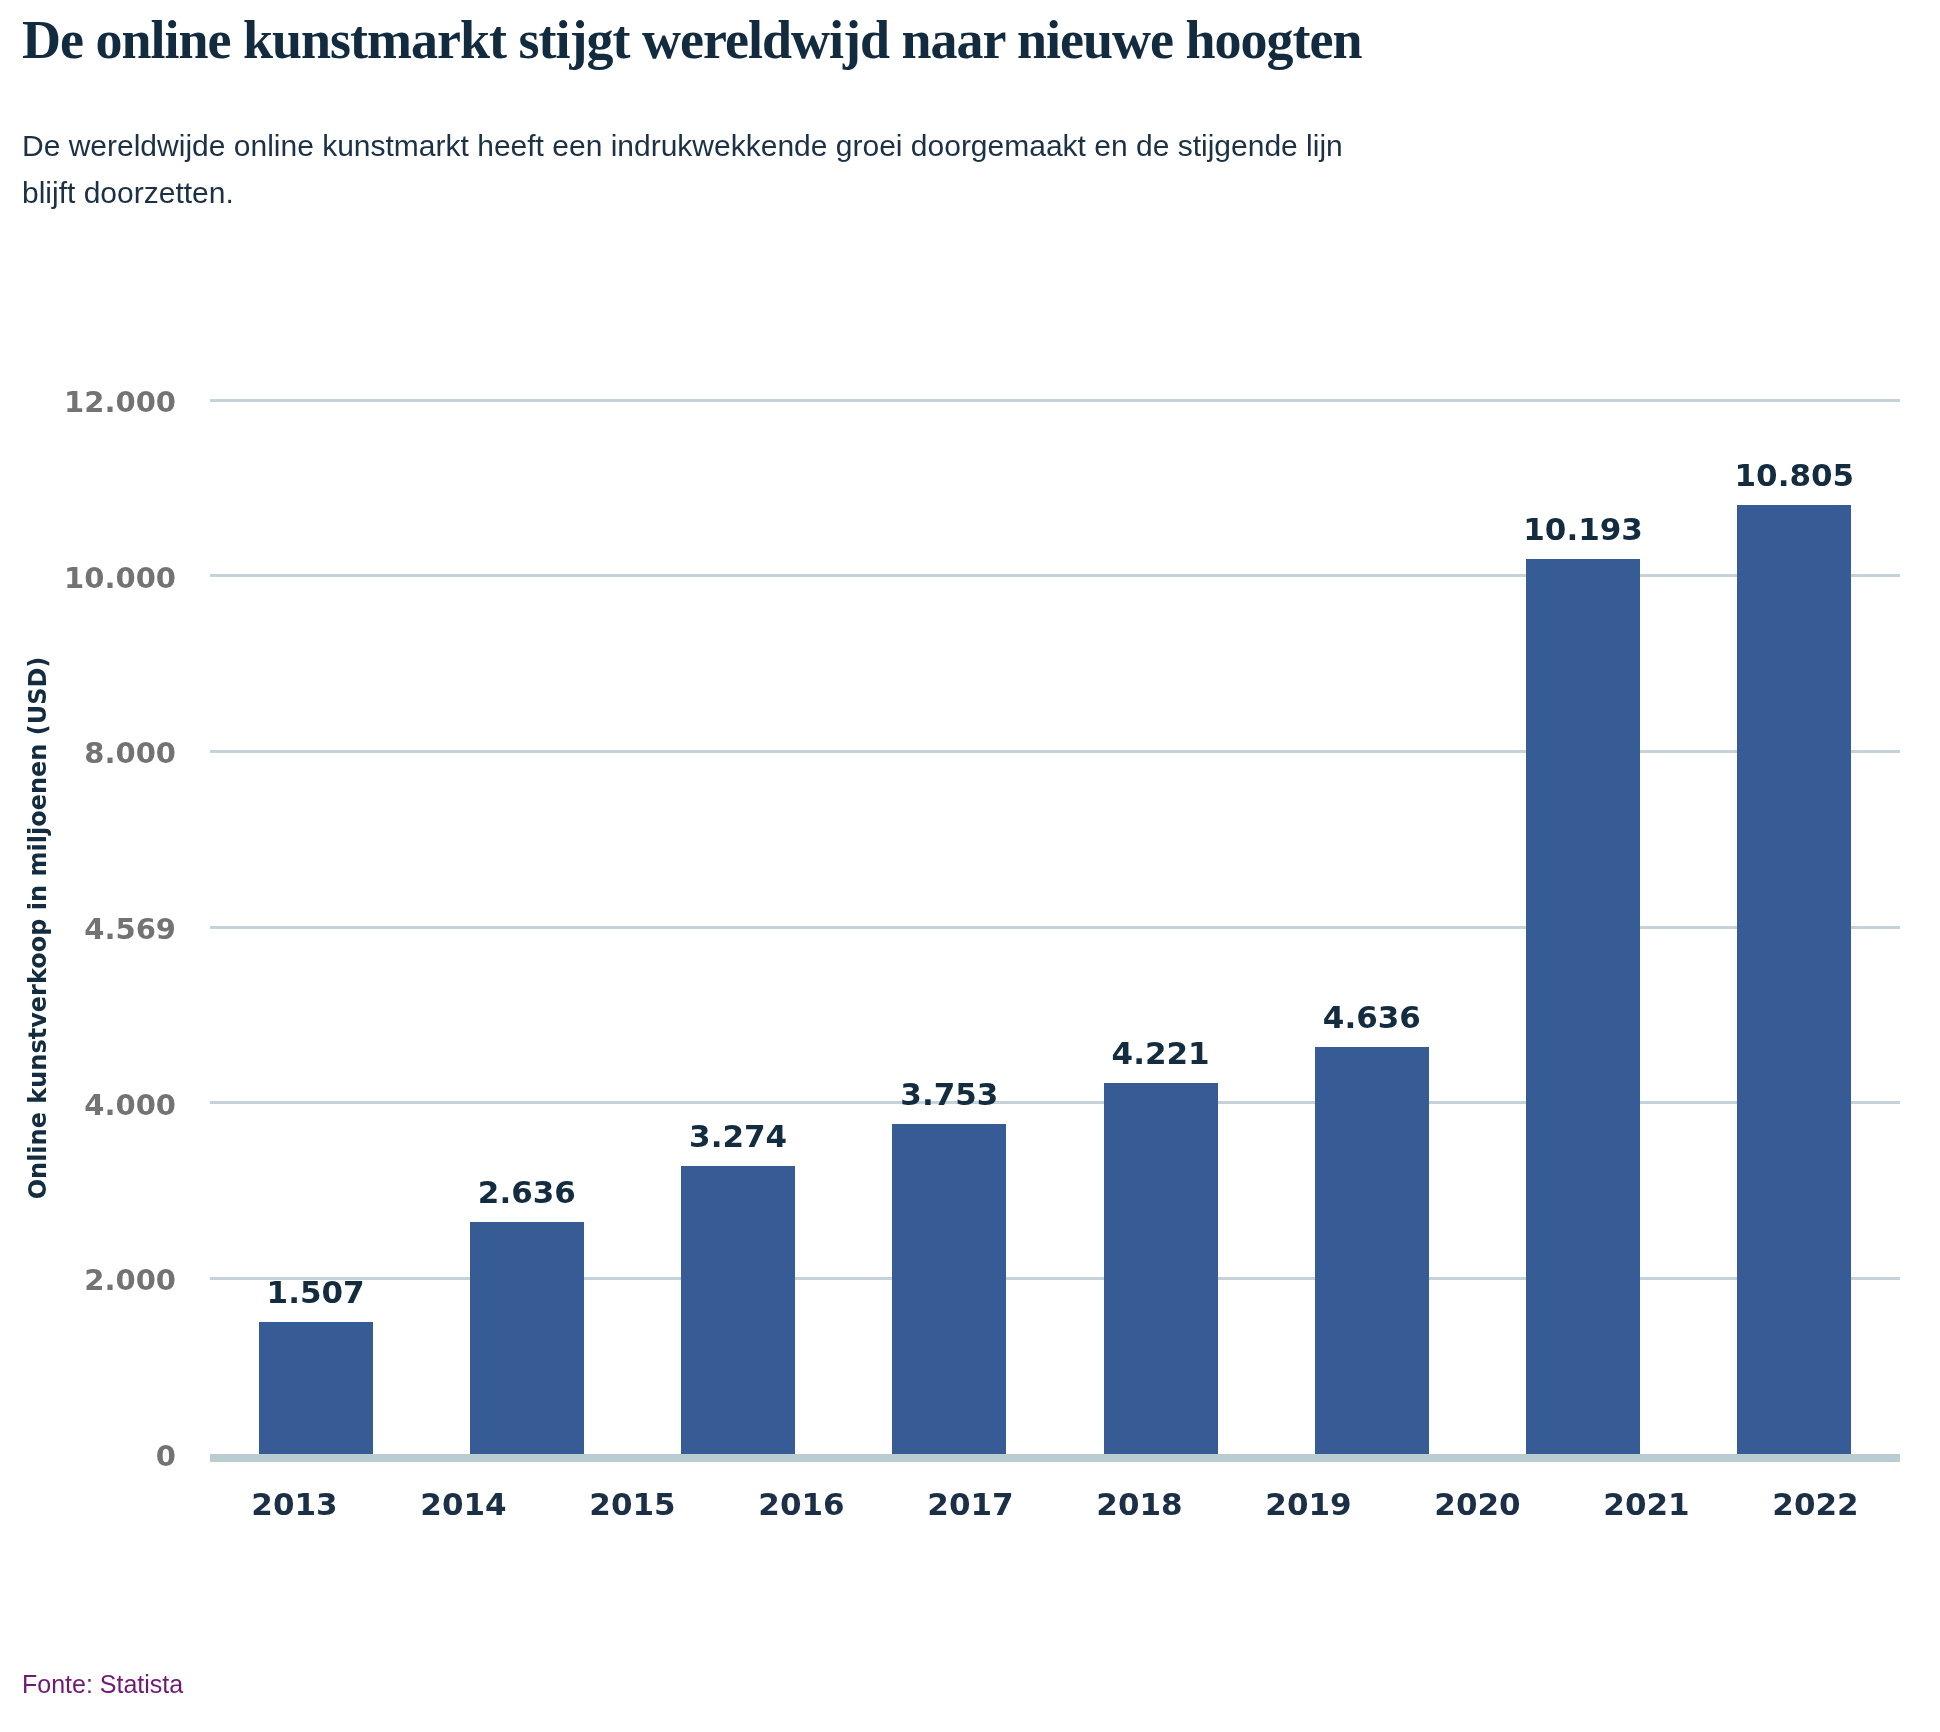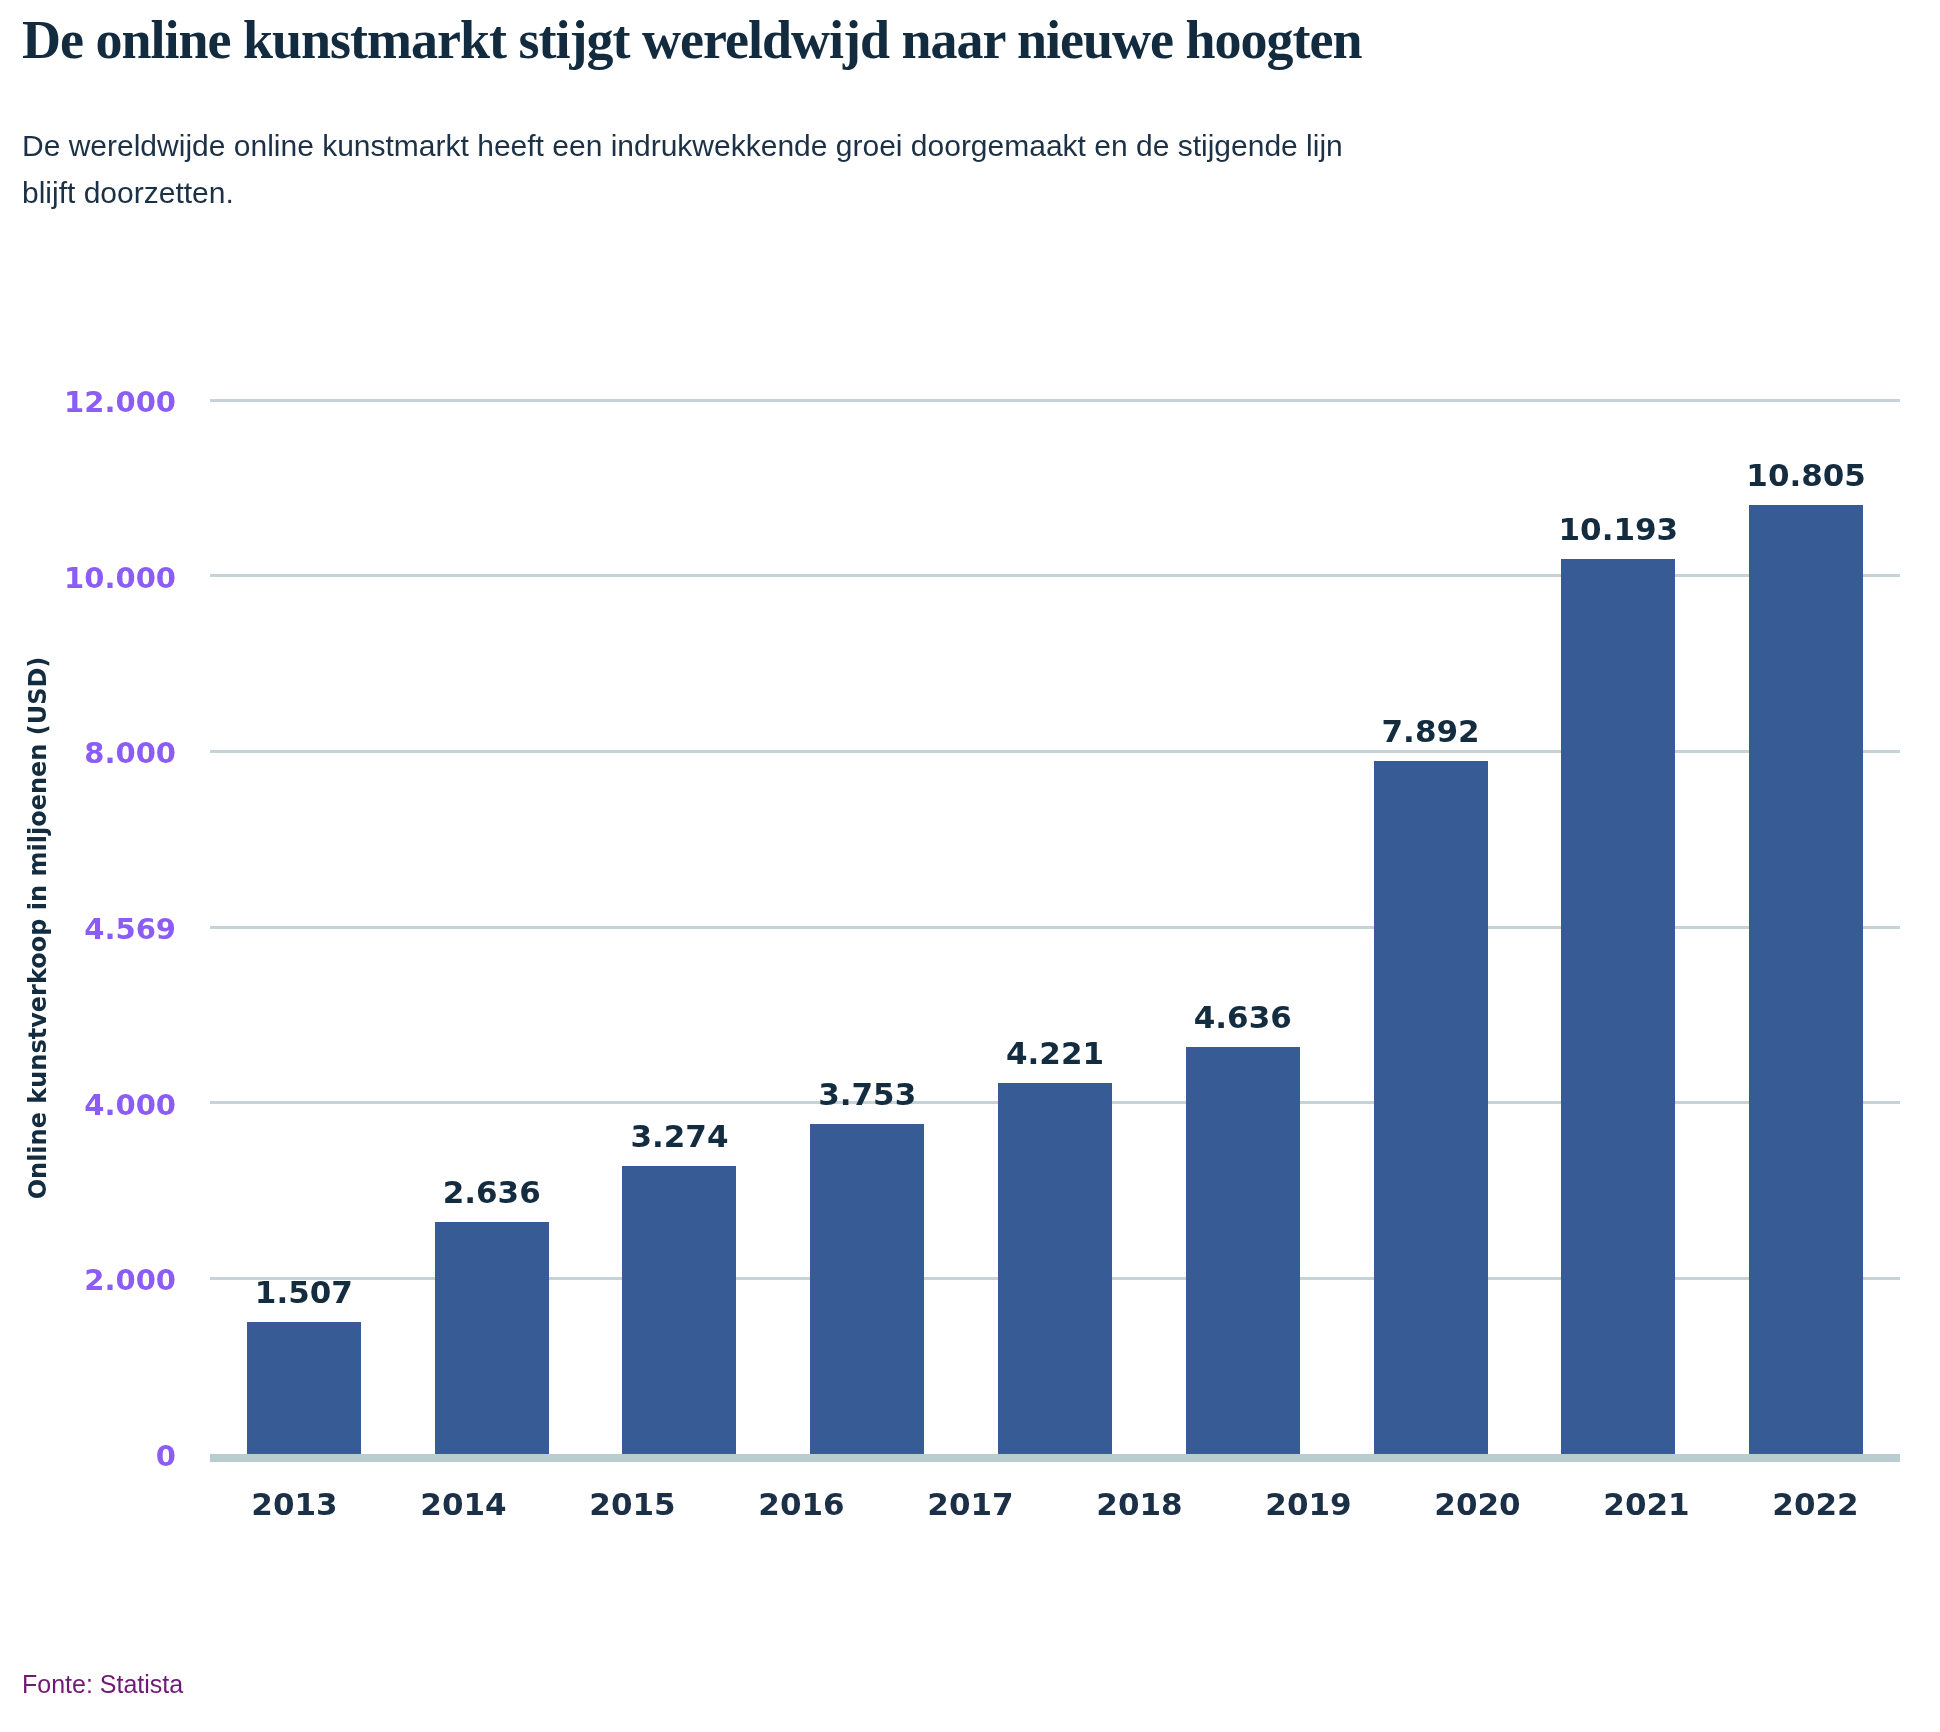--- a/index.html
+++ b/index.html
@@ -9,21 +9,21 @@
          font-family:"Liberation Serif","DejaVu Serif",serif;
          font-size:54px;font-weight:700;letter-spacing:-1px;color:#122b3f;line-height:1.2;}
   .subtitle{position:absolute;left:22px;top:122px;margin:0;width:1500px;
             font-family:"Liberation Sans",sans-serif;
             font-size:30px;line-height:47px;color:#1c3145;font-weight:400;}
   .ylabel{position:absolute;left:38px;top:928px;transform:translate(-50%,-50%) rotate(-90deg);
           transform-origin:center;white-space:nowrap;
           font-size:24px;font-weight:700;color:#132c40;}
   .ticks{position:absolute;left:0;top:400px;width:176px;height:1054px;}
   .tick{position:absolute;right:0;width:176px;height:36px;line-height:36px;text-align:right;
-        font-size:29px;font-weight:700;color:#8b5cf6;}
+        font-size:29px;font-weight:700;color:#737373;}
   .plot{position:absolute;left:210px;top:400px;width:1690px;height:1054px;}
   .gridline{position:absolute;left:0;right:0;height:3px;background:#c5d3d8;}
   .baseline{position:absolute;left:0;right:0;top:100%;height:8px;background:#b9cdd1;}
   .bars{position:absolute;left:0;top:0;right:0;bottom:0;display:flex;align-items:flex-end;}
   .bar-col{flex:1;position:relative;height:100%;display:flex;justify-content:center;align-items:flex-end;}
   .bar{width:114px;background:#375b95;}
   .bar-value{position:absolute;left:0;width:100%;text-align:center;
              font-size:31px;font-weight:700;color:#132c40;white-space:nowrap;}
   .xlabels{position:absolute;left:210px;top:1486px;width:1690px;display:flex;}
   .year{flex:1;text-align:center;font-size:31px;font-weight:700;color:#1b3046;}
@@ -79,24 +79,20 @@
         </div>
         <div class="bar-col">
           <div class="bar-value" style="bottom: 382.745px;">4.221</div>
           <div class="bar" style="height: 370.745px; background: rgb(55, 91, 149);"></div>
         </div>
         <div class="bar-col">
           <div class="bar-value" style="bottom: 419.195px; text-align: center;">4.636</div>
           <div class="bar" style="height: 407.195px; background: rgb(55, 91, 149);"></div>
         </div>
         <div class="bar-col">
-          <div class="bar-value" style="bottom: 705.181px;">7.892</div>
-          <div class="bar" style="height: 693.181px; background: rgb(55, 91, 149);"></div>
-        </div>
-        <div class="bar-col">
           <div class="bar-value" style="bottom: 907.285px;">10.193</div>
           <div class="bar" style="height: 895.285px; background: rgb(55, 91, 149);"></div>
         </div>
         <div class="bar-col">
           <div class="bar-value" style="bottom: 961.039px;">10.805</div>
           <div class="bar" style="height: 949.039px; background: rgb(55, 91, 149);"></div>
         </div>
       </div>
     <div class="baseline"></div>
   </div>

